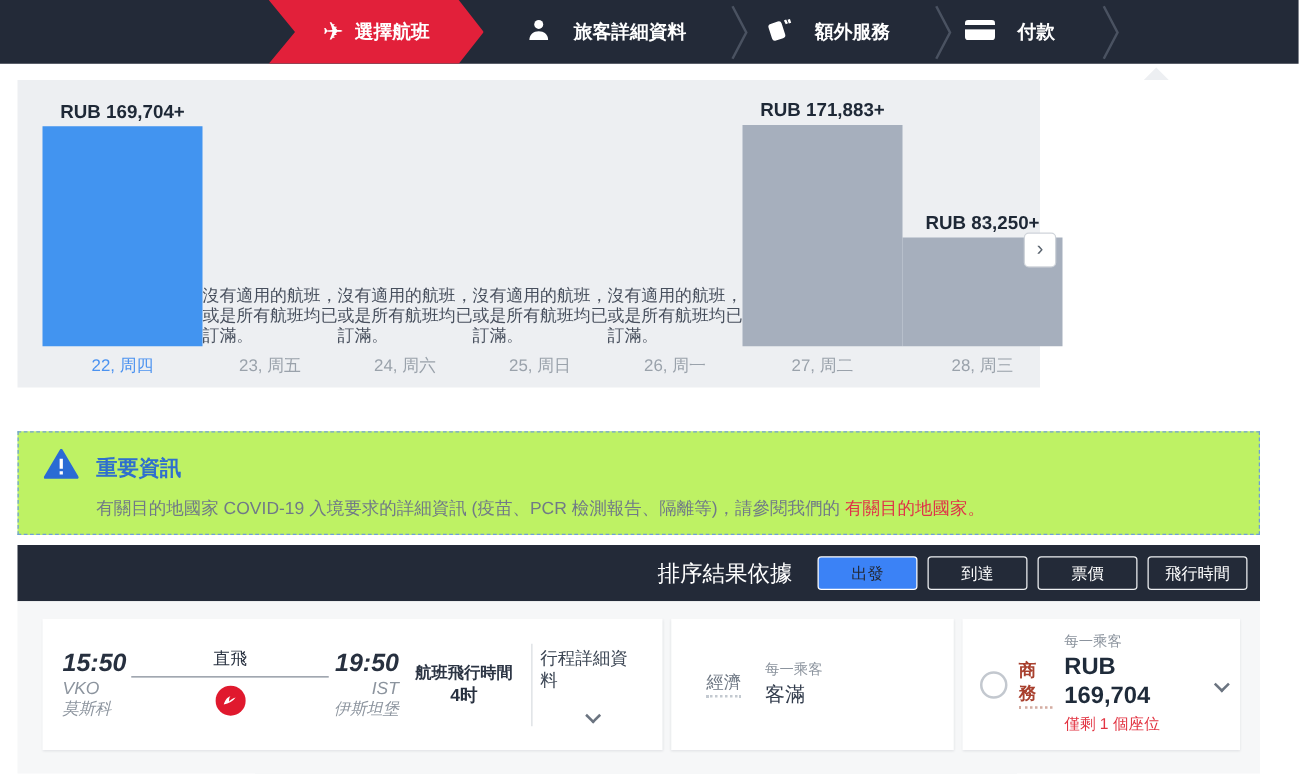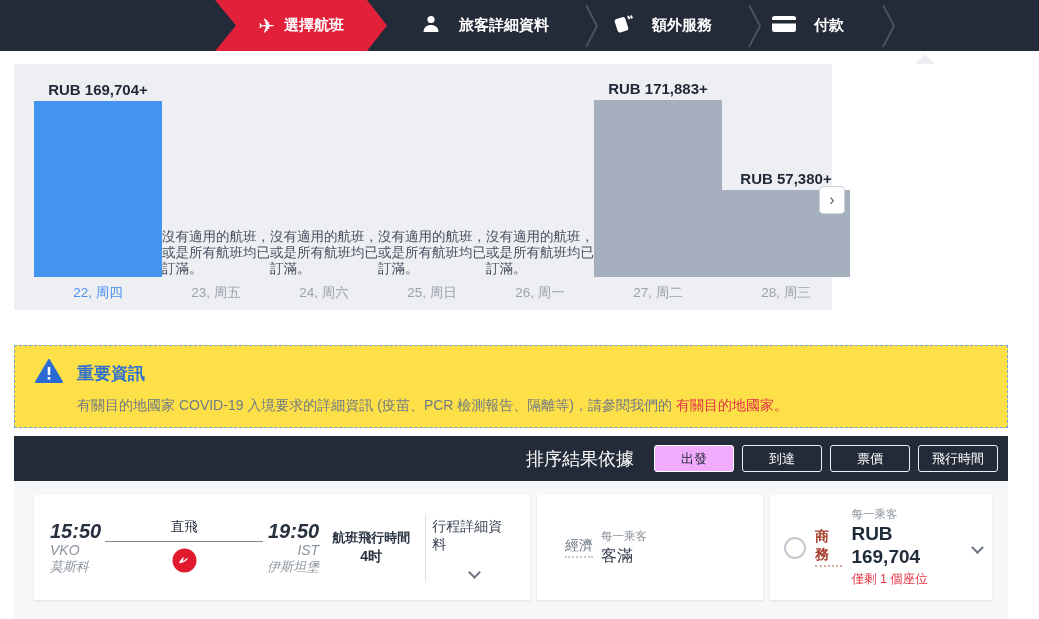--- a/index.html
+++ b/index.html
@@ -33,43 +33,43 @@
   .bar-gray { background:#a6afbd; }
   .h-27 { height:177px; } .h-28 { height:87px; }
   .noflight { font-size:13.5px; line-height:16px; color:#474f5d; text-align:left; white-space:nowrap; }
   .cdate { margin-top:7px; height:17px; font-size:13.5px; color:#9aa2ab; }
   .cdate-active { color:#4b92f0; }
   .next-btn { position:absolute; right:-13px; top:122px; width:26px; height:28px;
     background:#fff; border:1px solid #cfd4da; border-radius:4px; color:#5a646f;
     font-size:16px; line-height:25px; text-align:center; cursor:pointer; }
 
   
-  .info-box { margin:35px 31px 0 14px; width:994px; height:83px; background:#fde047;
+  .info-box { margin:35px 31px 0 14px; width:994px; height:83px; background:#bef264;
     border:1px dashed #6f9fd8; padding:13px 20px 10px 20px; }
   .info-title-row { display:flex; align-items:center; gap:14px; }
   .info-title { color:#2f6fce; font-size:17px; font-weight:bold; }
   .info-body { margin:9px 0 0 42px; font-size:14px; color:#707a87; }
   .info-link { color:#e03248; cursor:pointer; }
   .info-suffix { color:#e03248; }
 
   
   .sort-bar { margin:8px 31px 0 14px; width:994px; height:45px; background:#232a38;
     display:flex; align-items:center; justify-content:flex-end; gap:8px; padding-right:10px; }
   .sort-label { color:#fff; font-size:18px; margin-right:12px; }
   .sort-btn { width:80px; height:27px; border:1px solid #eef0f2; border-radius:3px;
     background:transparent; color:#fff; font-size:13px; cursor:pointer;
     font-family:inherit; }
-  .sort-btn.selected { background:#f0abfc; color:#232a38; border-color:#fff; }
+  .sort-btn.selected { background:#3b82f6; color:#232a38; border-color:#fff; }
 
   
   .results { margin:0 31px 0 14px; width:994px; height:138px; background:#f6f7f8;
     padding:14px 0 0 20px; display:flex; gap:7px; }
   .card { background:#fff; height:105px; box-shadow:0 1px 2px rgba(20,30,50,0.10); }
   .flight-card { width:496px; display:flex; align-items:center; padding:0 14px 0 16px; }
-  .eco-card { width:226px; display:flex; align-items:center; padding:0 14px 0 28px; gap:8px; }
+  .eco-card { width:226px; display:flex; align-items:center; padding:0 14px 0 28px; gap:19px; }
   .biz-card { width:222px; display:flex; align-items:center; padding:0 10px 0 14px; gap:9px; cursor:pointer; }
 
   .ep { display:flex; flex-direction:column;font-style:italic; }
   .ep-time { font-size:20px; font-weight:bold; color:#27303f; line-height:22px; }
   .ep-code { font-size:14px; color:#8c949e; line-height:17px; }
   .ep-city { font-size:13px; color:#8c949e; line-height:16px; }
   .ep-arr { align-items:flex-end; }
   .mid { flex:0 0 158px; display:flex; flex-direction:column; align-items:center; margin:0 4px; }
   .stops { font-size:13.5px; color:#27303f; margin-bottom:5px; }
   .route-line { width:100%; border-top:1px solid #828b97; }
@@ -192,21 +192,21 @@
       <div class="cdate">26, 周一</div>
     </div>
 
     <div class="ccol">
       <div class="bar-label">RUB 171,883+</div>
       <div class="bar bar-gray h-27"></div>
       <div class="cdate">27, 周二</div>
     </div>
 
     <div class="ccol">
-      <div class="bar-label">RUB 57,380+</div>
+      <div class="bar-label">RUB 83,250+</div>
       <div class="bar bar-gray h-28"></div>
       <div class="cdate">28, 周三</div>
     </div>
   </div>
 
   <div class="next-btn">›</div>
 </div>
 
 <div class="info-box">
   <div class="info-title-row">

